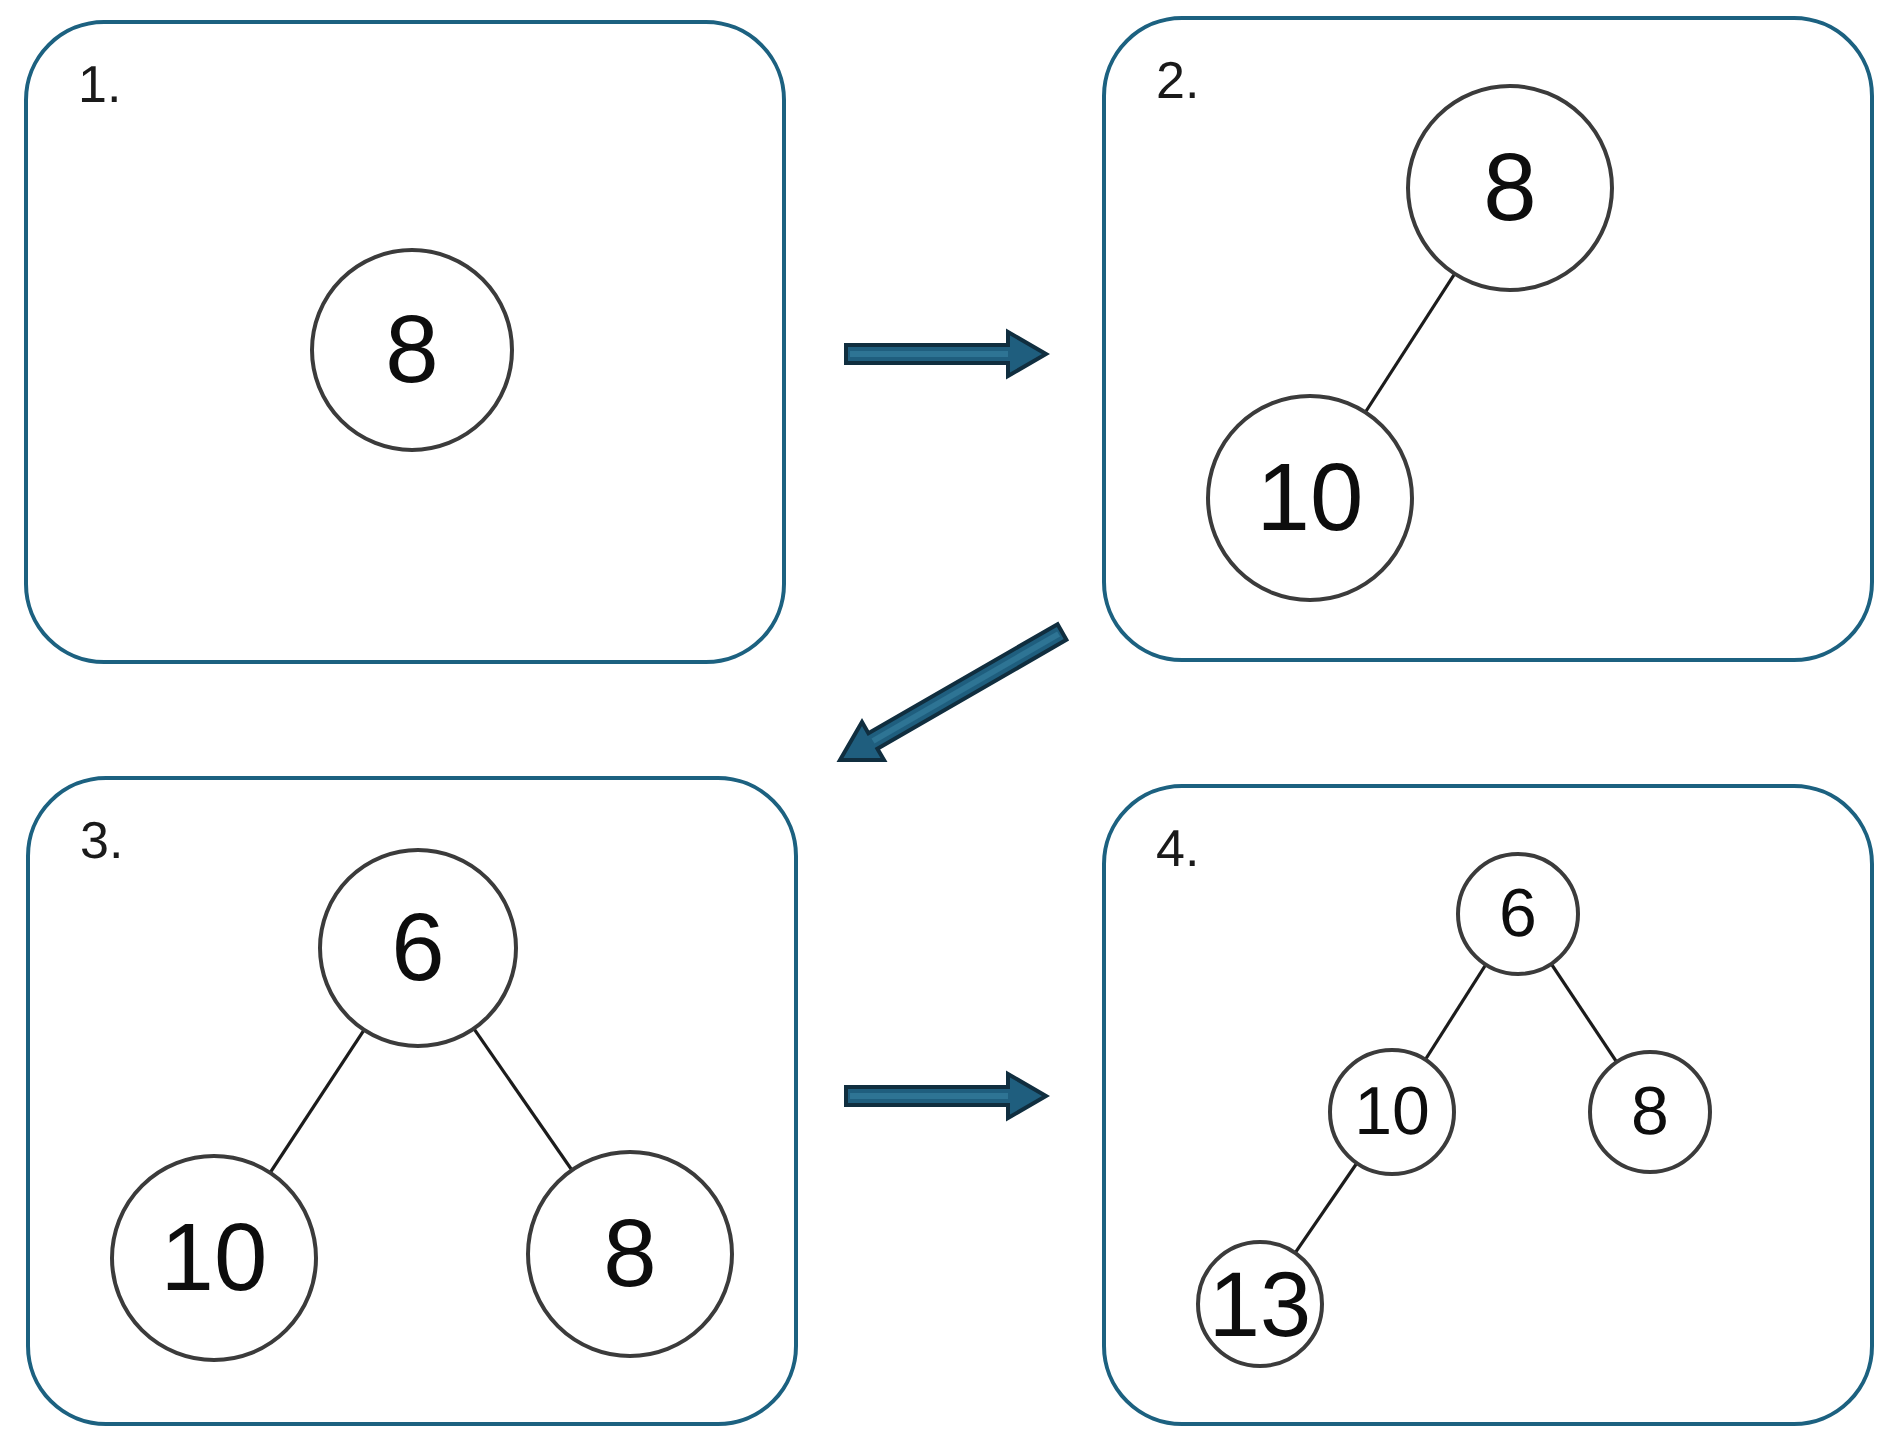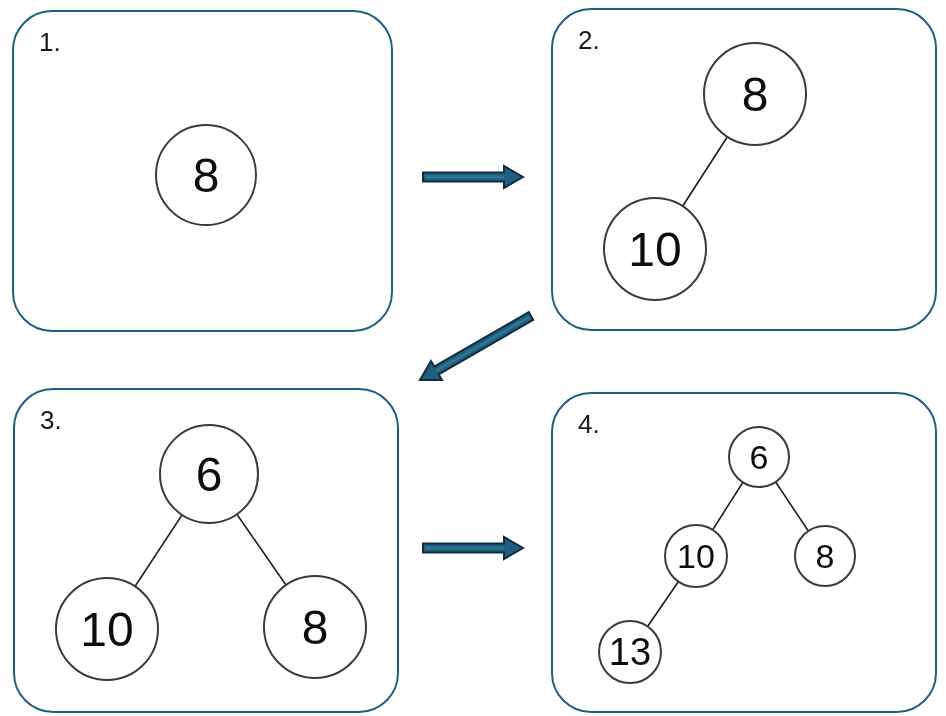--- a/index.html
+++ b/index.html
@@ -102,16 +102,16 @@
   <div class="panel" style="left: 551px; top: 392px; width: 386px; height: 321px;">
     <span class="panel-label">4.</span>
     <svg class="edge-layer" width="386" height="321" viewBox="0 0 386 321">
         <line x1="206" y1="63" x2="143" y2="162" stroke="#1c1c1c" stroke-width="1.6"></line>
         <line x1="206" y1="63" x2="272" y2="162" stroke="#1c1c1c" stroke-width="1.6"></line>
         <line x1="143" y1="162" x2="77" y2="258" stroke="#1c1c1c" stroke-width="1.6"></line>
       </svg>
   <div class="node" style="left: 175px; top: 32px; width: 62px; height: 62px; font-size: 34px;">6</div>
       <div class="node" style="left: 111px; top: 130px; width: 64px; height: 64px; font-size: 34px;">10</div>
       <div class="node" style="left: 241px; top: 131px; width: 62px; height: 62px; font-size: 34px;">8</div>
-      <div class="node" style="left: 45px; top: 226px; width: 64px; height: 64px; font-size: 38px;">13</div>
+      <div class="node" style="left: 45px; top: 226px; width: 64px; height: 64px; font-size: 46px;">13</div>
     </div>
 
 </div>
 
 </body></html>

